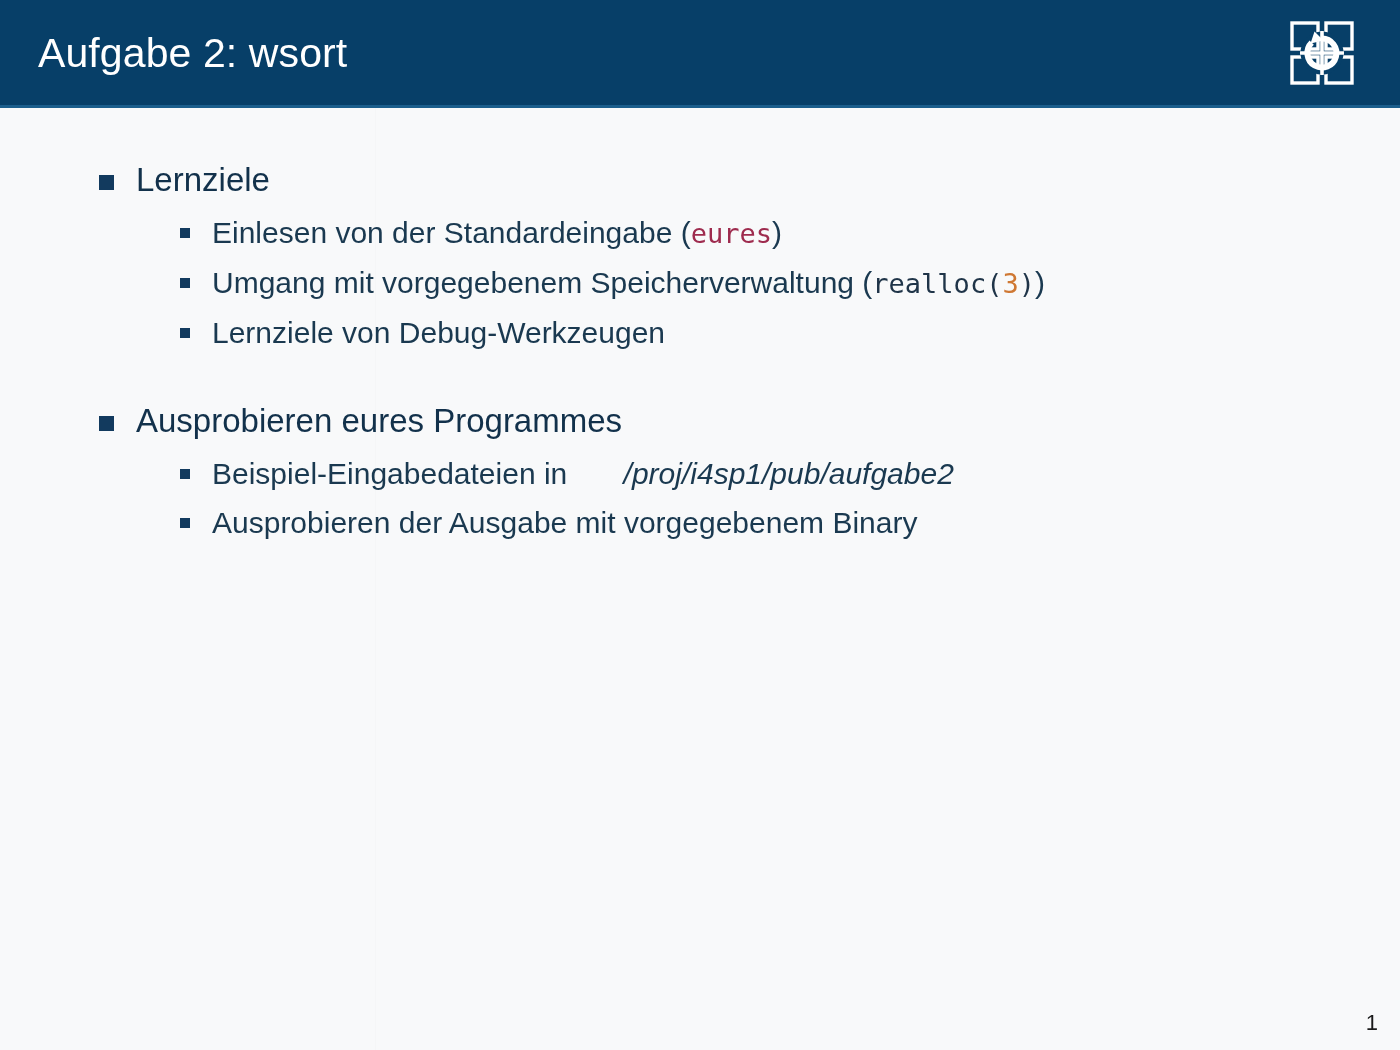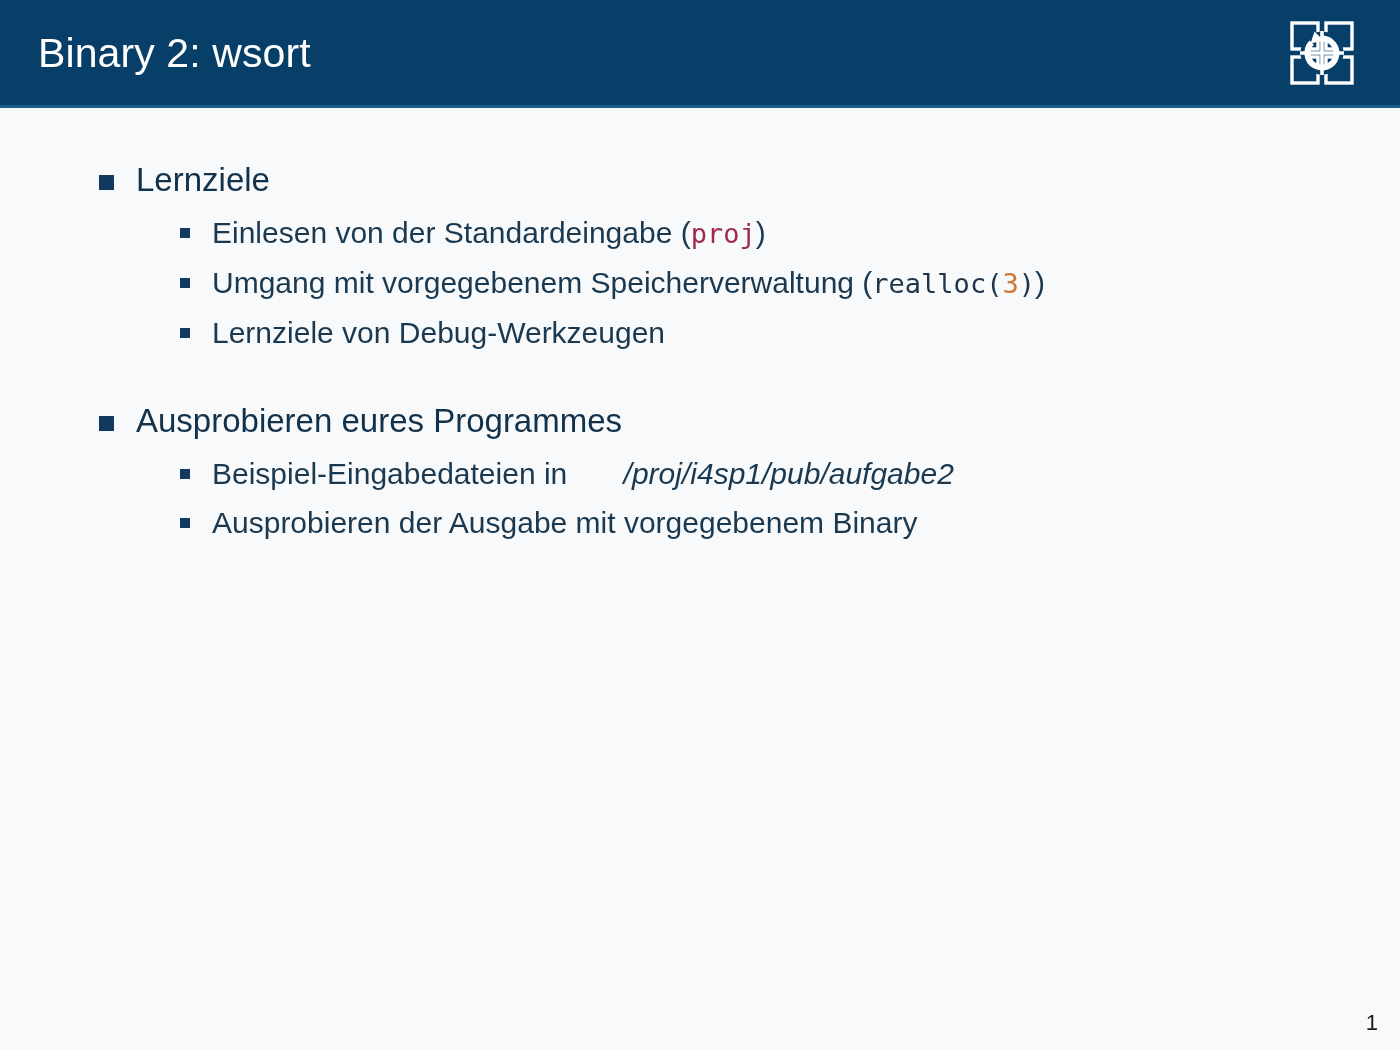--- a/index.html
+++ b/index.html
@@ -156,21 +156,21 @@
   }
 </style>
 </head>
 <body>
 
 <div class="slide">
 
   <div class="seam"></div>
 
   <div class="header">
-    <div class="header-title">Binary 2: wsort</div>
+    <div class="header-title">Aufgabe 2: wsort</div>
 
     <div class="logo">
       <svg width="68" height="68" viewBox="0 0 68 68" xmlns="http://www.w3.org/2000/svg">
 
         <g fill="none" stroke="#ffffff" stroke-width="3.4">
           <rect x="4" y="4" width="26" height="26"></rect>
           <rect x="38" y="4" width="26" height="26"></rect>
           <rect x="4" y="38" width="26" height="26"></rect>
           <rect x="38" y="38" width="26" height="26"></rect>
         </g>
@@ -191,21 +191,21 @@
     <div class="block first">
       <div class="l1">
         <span class="marker"></span>
         <span class="text">Lernziele</span>
       </div>
 
       <div class="l2list">
         <div class="l2">
           <span class="marker"></span>
           <span class="text">
-            <span>Einlesen von der Standardeingabe (</span><span class="mono mono-red">proj</span><span>)</span>
+            <span>Einlesen von der Standardeingabe (</span><span class="mono mono-red">eures</span><span>)</span>
           </span>
         </div>
 
         <div class="l2">
           <span class="marker"></span>
           <span class="text">
             <span>Umgang mit vorgegebenem Speicherverwaltung (</span><span class="mono mono-navy">realloc(</span><span class="mono mono-orange">3</span><span class="mono mono-navy">)</span><span>)</span>
           </span>
         </div>
 

